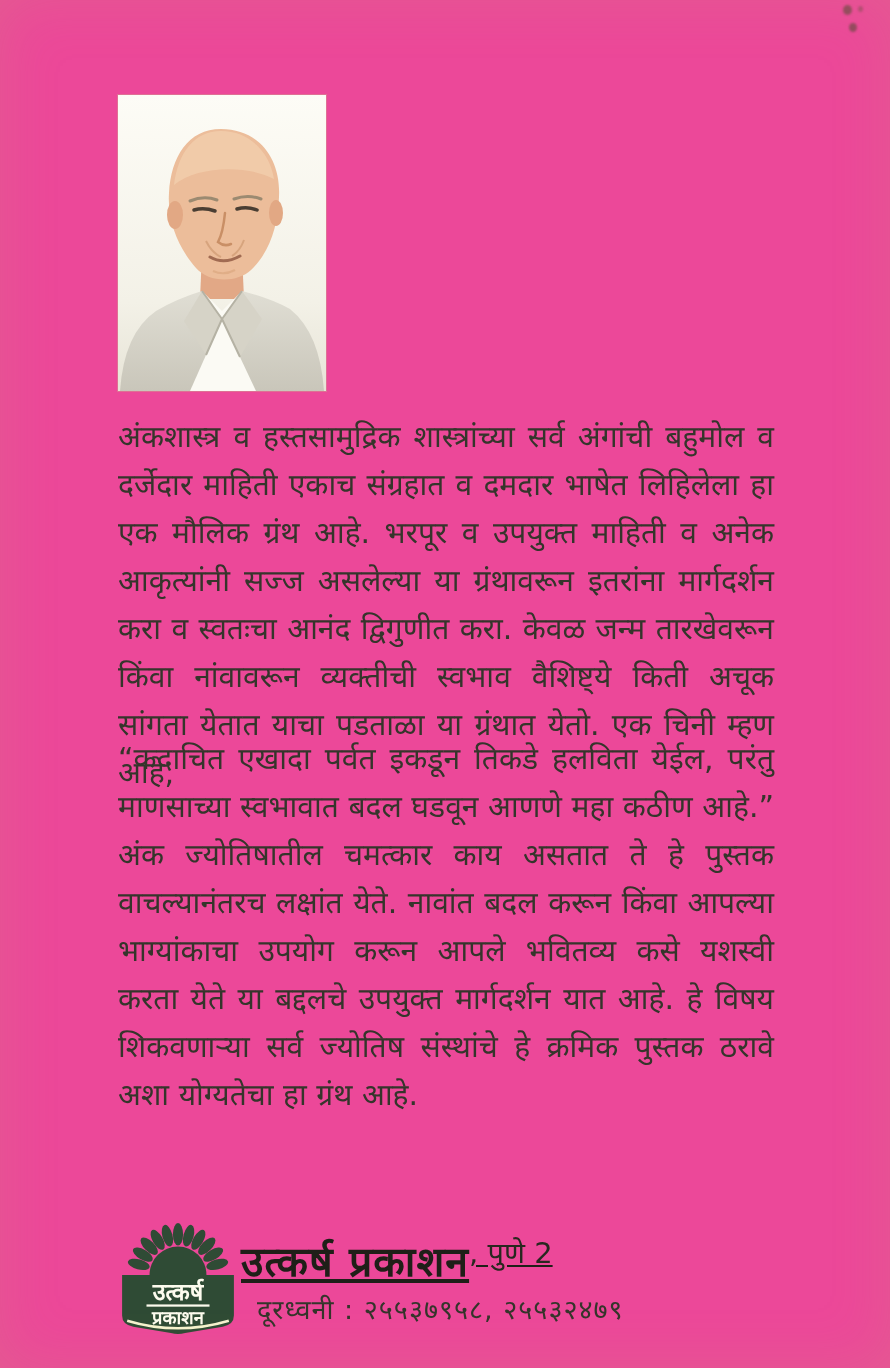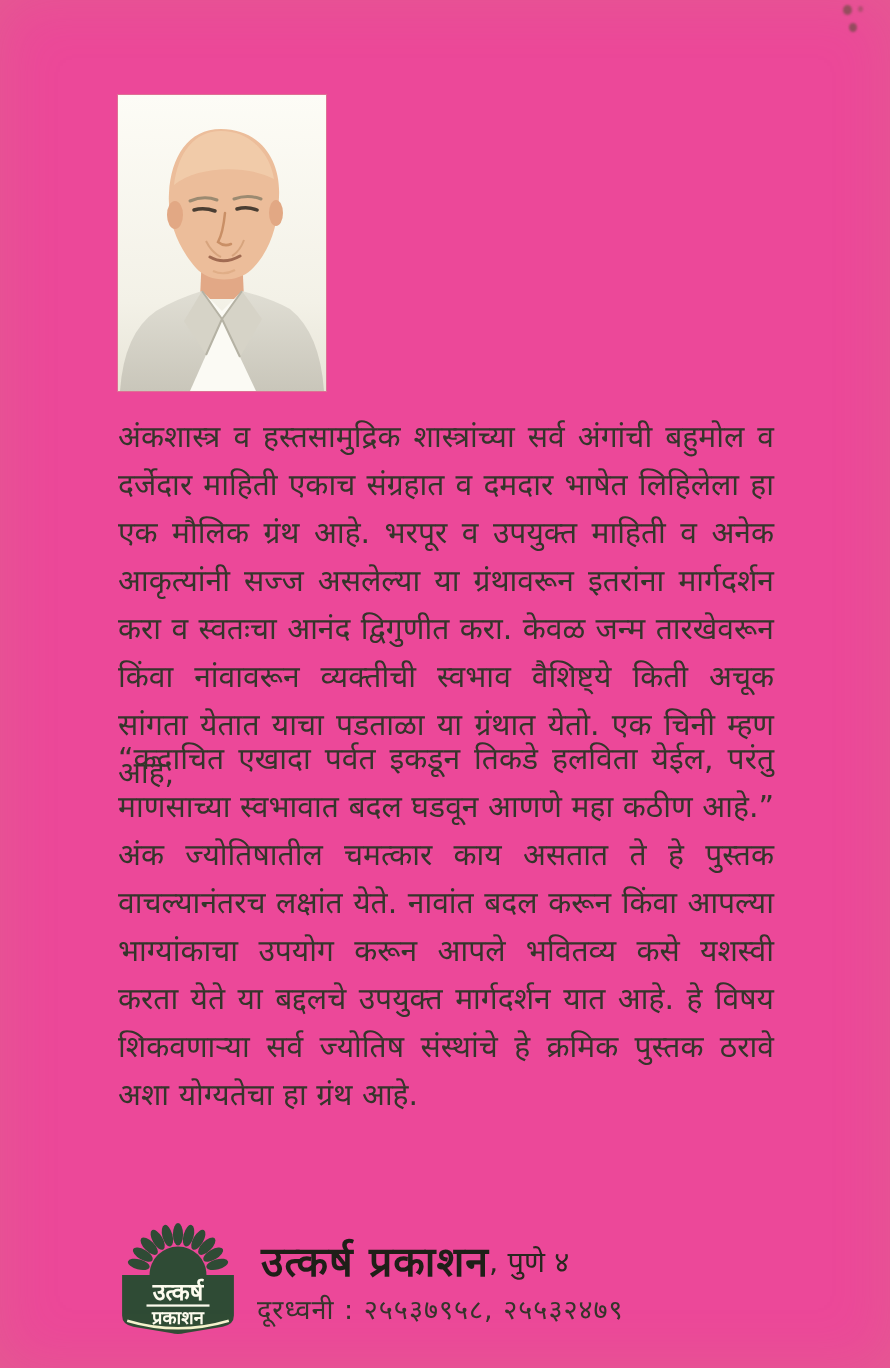--- a/index.html
+++ b/index.html
@@ -29,24 +29,25 @@
     text-align:justify;
     margin:0;
   }
   .para-1{top:413px;}
   .para-2{top:735px;}
   .publisher{position:absolute;left:0;top:1214px;width:849px;height:130px;}
   .publisher-logo{
     position:absolute;left:116px;top:4px;width:124px;height:120px;
   }
   .publisher-name-line{
-    position:absolute;left:261px;top:18px;
-    display:flex;align-items:center;
+    position:absolute;left:241px;top:18px;
+    display:flex;align-items:flex-start;
     white-space:nowrap;
     color:#1f1f18;
+    text-decoration:underline;
   }
   .publisher-name{font-size:41px;font-weight:bold;letter-spacing:1px;}
   .publisher-city{font-size:29px;font-weight:normal;color:#28281f;}
   .publisher-phone{
     position:absolute;left:257px;top:76px;
     font-size:27px;color:#35352b;letter-spacing:1px;
     white-space:nowrap;
     text-align:center;
   }
   .scan-mark{
@@ -141,19 +142,19 @@
       <path d="M33,56 A28,28 0 0 1 89,56 Z" fill="#2f4b35"></path>
       <path d="M6,56 L116,56 L116,96 Q116,105 105,107 L68,113 Q61,115 54,113 L17,107 Q6,105 6,96 Z" fill="#2f4b35"></path>
       <path d="M11,101 Q61,116 111,101" stroke="#f6f3cf" stroke-width="2.5" fill="none"></path>
       <text x="61" y="81" text-anchor="middle" fill="#fdfbee" font-size="23" font-weight="bold" font-family="DejaVu Sans, sans-serif">उत्कर्ष</text>
       <rect x="30" y="85" width="62" height="2.2" fill="#fdfbee"></rect>
       <text x="61" y="104" text-anchor="middle" fill="#fdfbee" font-size="18" font-weight="bold" font-family="DejaVu Sans, sans-serif">प्रकाशन</text>
     </svg>
 
     <div class="publisher-name-line">
       <span class="publisher-name">उत्कर्ष प्रकाशन</span>
-        <span class="publisher-city">, पुणे ४</span>
+        <span class="publisher-city">, पुणे 2</span>
     </div>
 
     <div class="publisher-phone">दूरध्वनी : २५५३७९५८, २५५३२४७९</div>
   </div>
 
 </div>
 
 </body></html>

